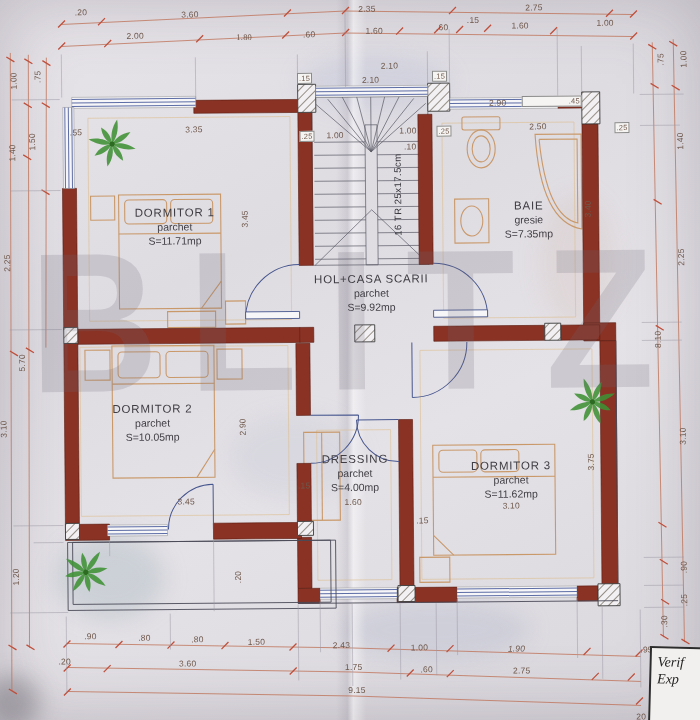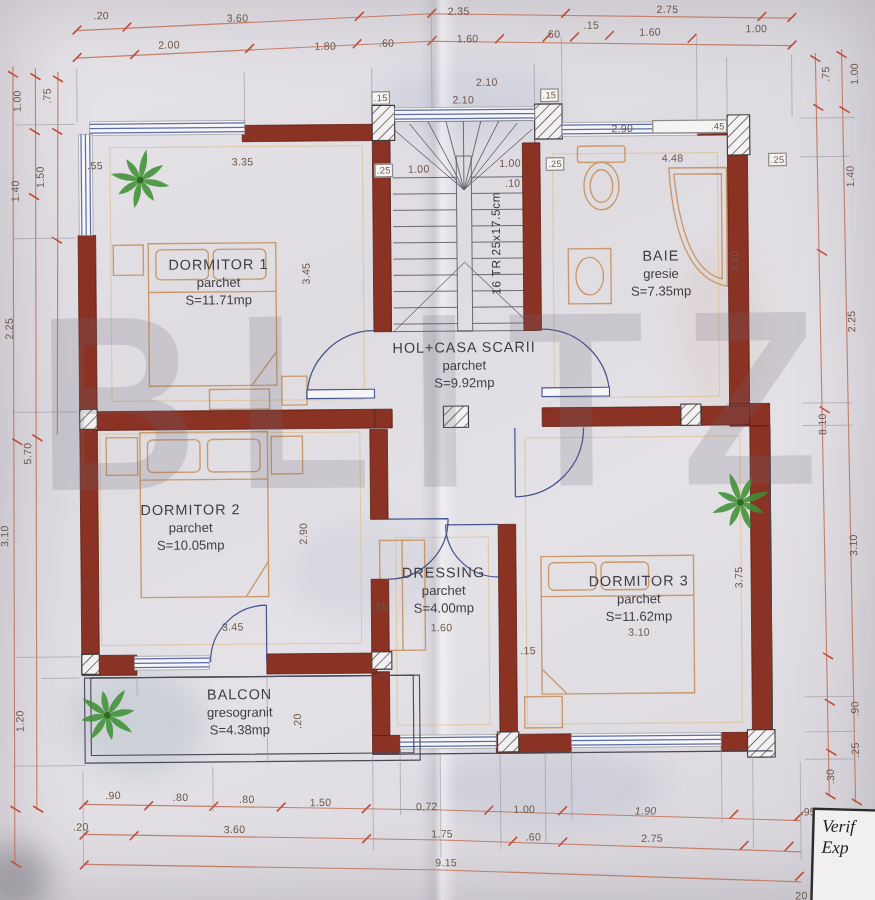--- a/index.html
+++ b/index.html
@@ -222,21 +222,21 @@
 </svg>
 
 <div id="watermark">BLITZ</div>
 
 <div id="labels">
       <span class="dim" style="left: 84px; top: 10px;">.20</span>
       <span class="dim" style="left: 193px; top: 13px;">3.60</span>
       <span class="dim" style="left: 370px; top: 9px; text-align: center;">2.35</span>
       <span class="dim" style="left: 537px; top: 9px;">2.75</span>
       <span class="dim" style="left: 138px; top: 34px;">2.00</span>
-      <span class="dim" style="left: 263px; top: 36px;">1.80</span>
+      <span class="dim" style="left: 247px; top: 36px; font-family: Liberation Serif, serif;">1.80</span>
       <span class="dim" style="left: 312px; top: 34px;">.60</span>
       <span class="dim" style="left: 377px; top: 31px;">1.60</span>
       <span class="dim" style="left: 445px; top: 28px;">.60</span>
       <span class="dim" style="left: 476px; top: 21px;">.15</span>
       <span class="dim" style="left: 523px; top: 27px;">1.60</span>
       <span class="dim" style="left: 608px; top: 25px;">1.00</span>
       <span class="dim" style="left: 16px; top: 78px; transform: translate(-50%, -50%) rotate(-90deg);">1.00</span>
       <span class="dim" style="left: 40px; top: 74px; transform: translate(-50%, -50%) rotate(-90deg);">.75</span>
       <span class="dim" style="left: 14px; top: 150px; transform: translate(-50%, -50%) rotate(-90deg);">1.40</span>
       <span class="dim" style="left: 34px; top: 139px; transform: translate(-50%, -50%) rotate(-90deg);">1.50</span>
@@ -250,21 +250,21 @@
       <span class="dim" style="left: 682px; top: 260px; transform: translate(-50%, -50%) rotate(-90deg);">2.25</span>
       <span class="dim" style="left: 658px; top: 342px; transform: translate(-50%, -50%) rotate(-90deg);">8.10</span>
       <span class="dim" style="left: 682px; top: 439px; transform: translate(-50%, -50%) rotate(-90deg);">3.10</span>
       <span class="dim" style="left: 682px; top: 570px; transform: translate(-50%, -50%) rotate(-90deg);">.90</span>
       <span class="dim" style="left: 682px; top: 603px; transform: translate(-50%, -50%) rotate(-90deg);">.25</span>
       <span class="dim" style="left: 662px; top: 624px; transform: translate(-50%, -50%) rotate(-90deg);">.30</span>
       <span class="dim" style="left: 88px; top: 634px;">.90</span>
       <span class="dim" style="left: 142px; top: 636px;">.80</span>
       <span class="dim" style="left: 195px; top: 638px;">.80</span>
       <span class="dim" style="left: 254px; top: 641px;">1.50</span>
-      <span class="dim" style="left: 339px; top: 645px;">0.72</span>
+      <span class="dim" style="left: 339px; top: 645px;">2.43</span>
       <span class="dim" style="left: 417px; top: 648px;">1.00</span>
       <span class="dim" style="left: 514px; top: 650px; font-style: italic;">1.90</span>
       <span class="dim" style="left: 644px; top: 652px;">.95</span>
       <span class="dim" style="left: 62px; top: 659px;">.20</span>
       <span class="dim" style="left: 185px; top: 662px;">3.60</span>
       <span class="dim" style="left: 351px; top: 667px;">1.75</span>
       <span class="dim" style="left: 424px; top: 670px;">.60</span>
       <span class="dim" style="left: 519px; top: 672px;">2.75</span>
       <span class="dim" style="left: 638px; top: 675px; margin-top: 44px;">20</span>
       <span class="dim" style="left: 354px; top: 690px;">9.15</span>
@@ -273,21 +273,21 @@
       <span class="dim" style="left: 392px; top: 66px;">2.10</span>
       <span class="dim" style="left: 373px; top: 80px;">2.10</span>
       <span class="dim boxed" style="left: 307px; top: 78px;">.15</span>
       <span class="dim boxed" style="left: 442px; top: 77px;">.15</span>
       <span class="dim boxed" style="left: 309px; top: 136px;">.25</span>
       <span class="dim" style="left: 337px; top: 135px;">1.00</span>
       <span class="dim" style="left: 410px; top: 131px;">1.00</span>
       <span class="dim boxed" style="left: 446px; top: 132px;">.25</span>
       <span class="dim" style="left: 412px; top: 147px;">.10</span>
       <span class="dim" style="left: 500px; top: 104px;">2.90</span>
-      <span class="dim" style="left: 540px; top: 128px;">4.48</span>
+      <span class="dim" style="left: 540px; top: 128px;">2.50</span>
       <span class="dim boxed" style="left: 554px; top: 103px; padding-left: 46px;">.45</span>
       <span class="dim boxed" style="left: 624px; top: 130px;">.25</span>
       <span class="dim" style="left: 246px; top: 218px; transform: translate(-50%, -50%) rotate(-90deg);">3.45</span>
       <span class="dim" style="left: 589px; top: 211px; transform: translate(-50%, -50%) rotate(-90deg);">3.40</span>
       <span class="dim" style="left: 242px; top: 426px; transform: translate(-50%, -50%) rotate(-90deg);">2.90</span>
       <span class="dim" style="left: 185px; top: 500px;">3.45</span>
       <span class="dim" style="left: 303px; top: 485px;">.15</span>
       <span class="dim" style="left: 352px; top: 502px;">1.60</span>
       <span class="dim" style="left: 510px; top: 507px;">3.10</span>
       <span class="dim" style="left: 421px; top: 521px;">.15</span>
@@ -318,25 +318,20 @@
 <div class="room-label rl-dress">
   <div class="rn">DRESSING</div>
   <div class="rf">parchet</div>
   <div class="ra">S=4.00mp</div>
 </div>
 <div class="room-label rl-d3">
   <div class="rn">DORMITOR 3</div>
   <div class="rf">parchet</div>
   <div class="ra">S=11.62mp</div>
 </div>
-<div class="room-label rl-balc">
-  <div class="rn">BALCON</div>
-  <div class="rf">gresogranit</div>
-  <div class="ra">S=4.38mp</div>
-</div>
 
 <div id="stairlabel">16 TR 25x17.5cm</div>
 
 <div id="titleblock">
   <div>Verif</div>
   <div>Exp</div>
 </div>
 
 </div>
 

